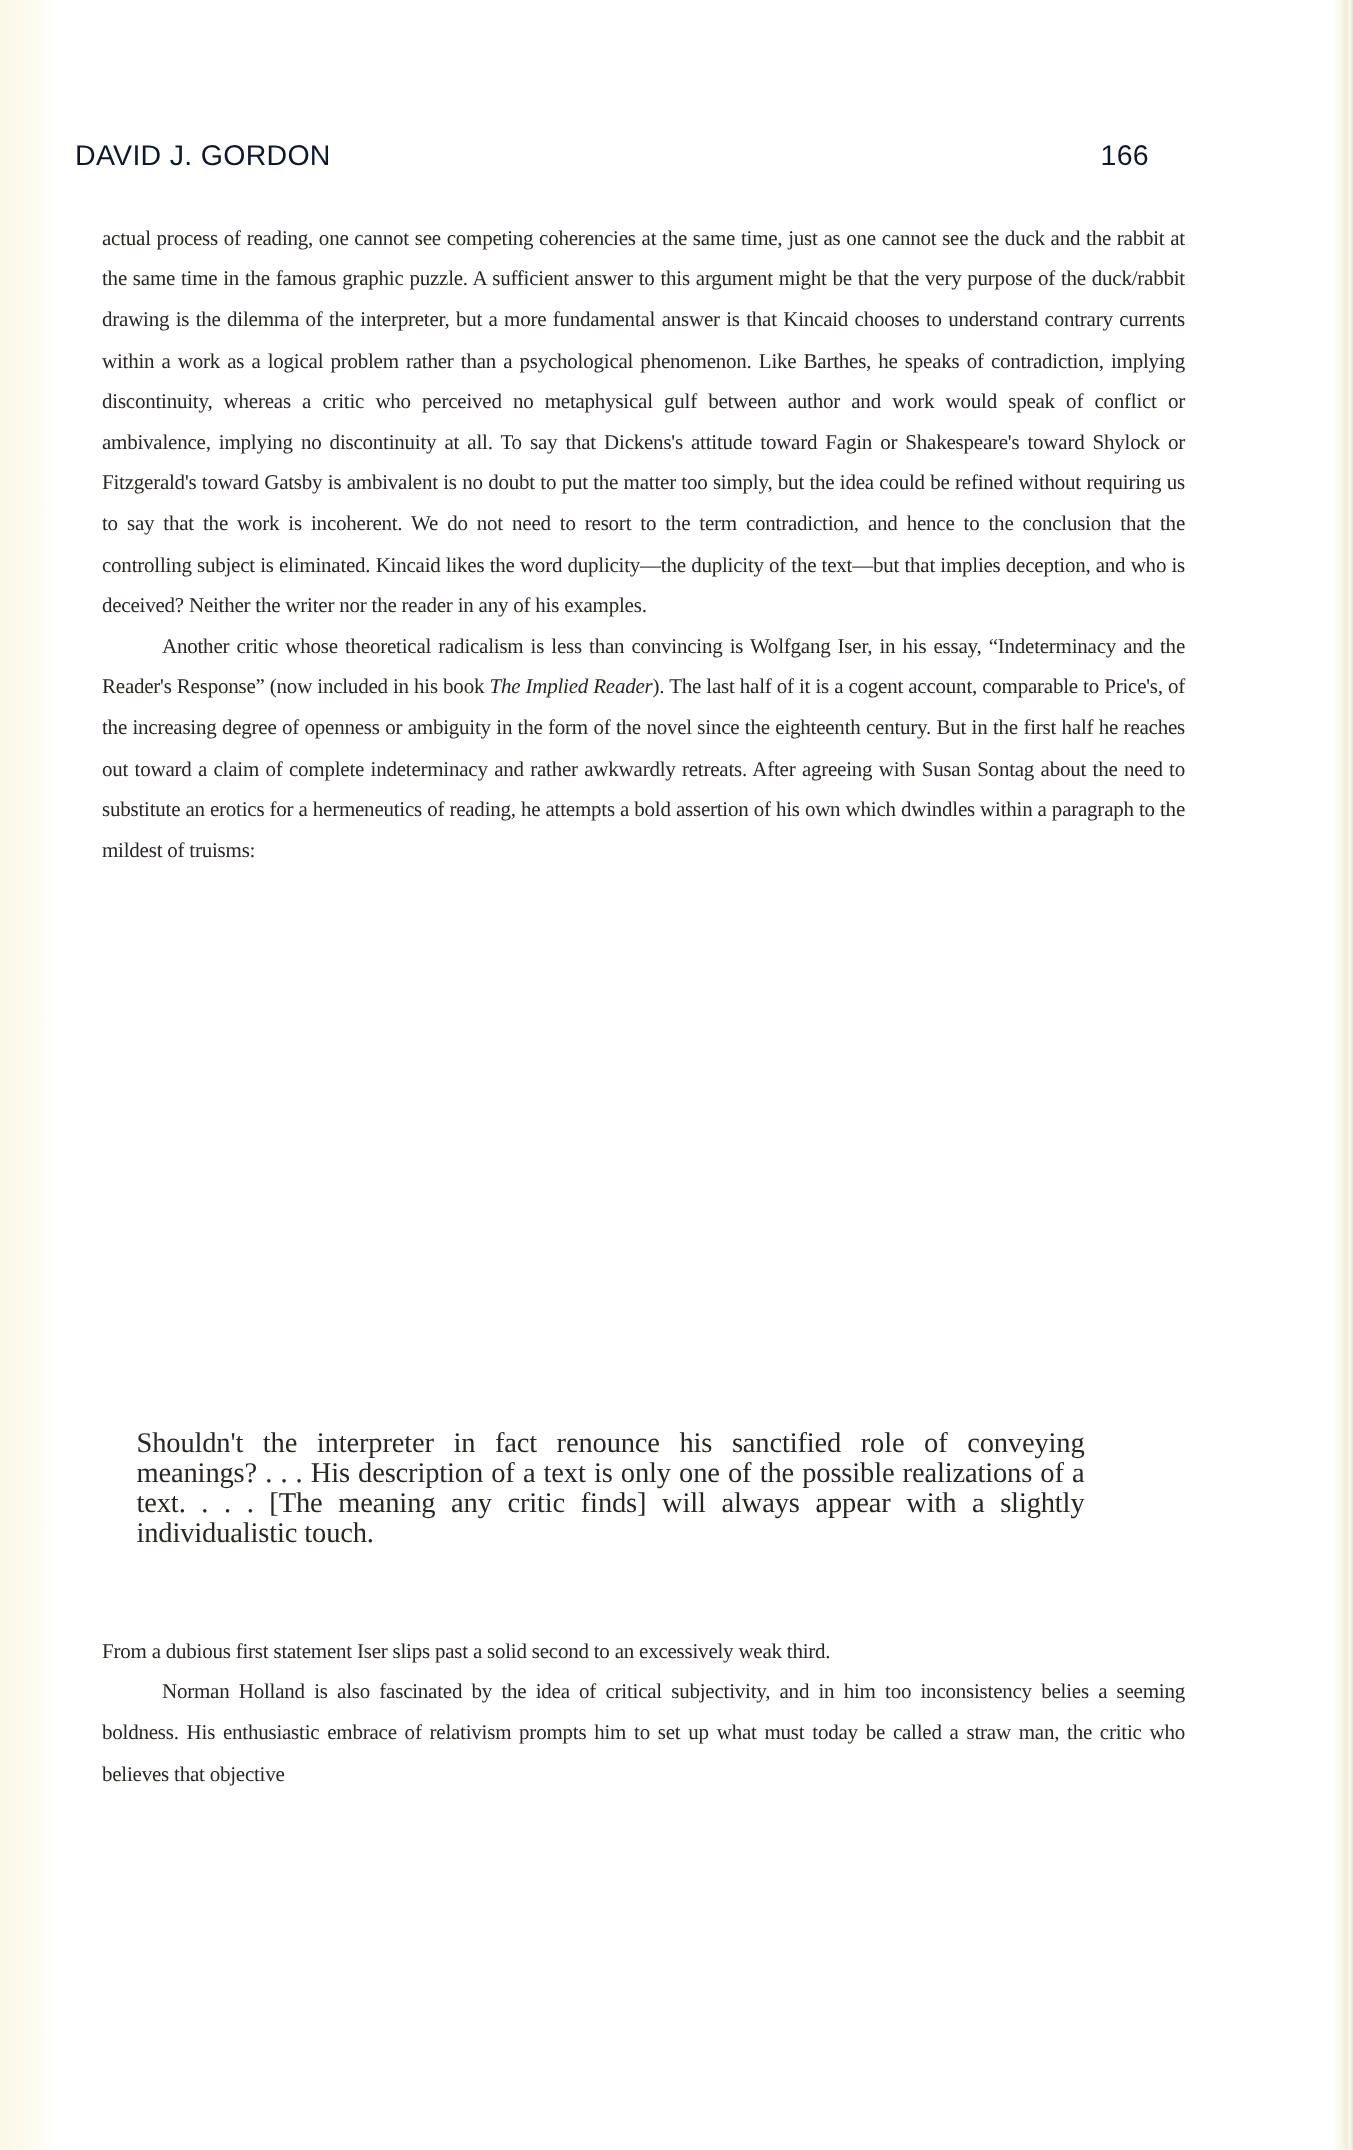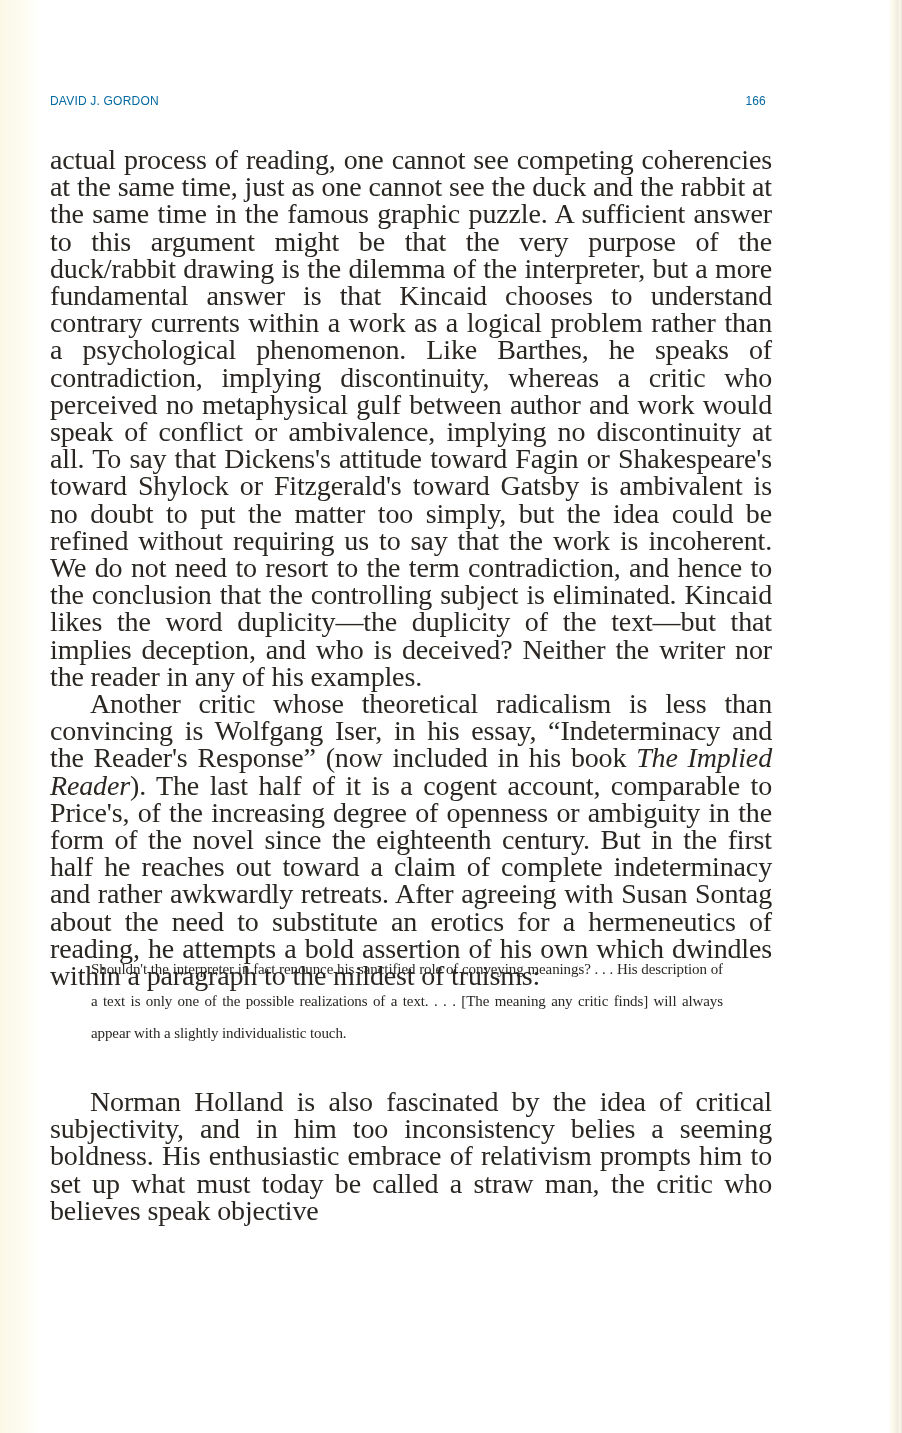--- a/index.html
+++ b/index.html
@@ -15,34 +15,34 @@
     background: linear-gradient(to right, #fbf8e6 0%, #fdfcf2 60%, #ffffff 100%);
   }
   .right-edge {
     position: absolute; right: 0; top: 0; bottom: 0; width: 14px;
     background: linear-gradient(to right, #ffffff 0%, #fbf8e8 40%, #efece0 70%, #fbf8ea 85%, #e6e3d6 100%);
   }
   .running-head {
     position: absolute; top: 94px; left: 50px; width: 716px;
     display: flex; justify-content: space-between;
     font-family: "Liberation Sans", "DejaVu Sans", sans-serif;
-    font-size: 12px; letter-spacing: 0.2px; color: #0369a1;
+    font-size: 19px; letter-spacing: 0.2px; color: #0f172a;
   }
   .text-block {
-    position: absolute; left: 50px; width: 722px;
-    font-size: 28px; line-height: 27.2px;
+    position: absolute; left: 68px; width: 722px;
+    font-size: 14px; line-height: 27.2px;
     text-align: justify; text-justify: inter-word;
     letter-spacing: -0.15px;
   }
   .text-block p { margin: 0; }
   .indent { text-indent: 40px; }
   #block1 { top: 146px; }
   .quote {
     position: absolute; left: 91px; top: 953px; width: 632px;
-    font-size: 15px; line-height: 32px;
+    font-size: 19px; line-height: 20px;
     text-align: justify; letter-spacing: -0.1px;
   }
   #block2 { top: 1088px; }
   em { }
 </style>
 </head>
 <body>
 
 <div class="left-tint"></div>
 <div class="right-edge"></div>
@@ -55,14 +55,15 @@
 <div class="text-block" id="block1">
   <p>actual process of reading, one cannot see competing coherencies at the same time, just as one cannot see the duck and the rabbit at the same time in the famous graphic puzzle. A sufficient answer to this argument might be that the very purpose of the duck/rabbit drawing is the dilemma of the interpreter, but a more fundamental answer is that Kincaid chooses to understand contrary currents within a work as a logical problem rather than a psychological phenomenon. Like Barthes, he speaks of contradiction, implying discontinuity, whereas a critic who perceived no metaphysical gulf between author and work would speak of conflict or ambivalence, implying no discontinuity at all. To say that Dickens's attitude toward Fagin or Shakespeare's toward Shylock or Fitzgerald's toward Gatsby is ambivalent is no doubt to put the matter too simply, but the idea could be refined without requiring us to say that the work is incoherent. We do not need to resort to the term contradiction, and hence to the conclusion that the controlling subject is eliminated. Kincaid likes the word duplicity—the duplicity of the text—but that implies deception, and who is deceived? Neither the writer nor the reader in any of his examples.</p>
   <p class="indent"><span>Another critic whose theoretical radicalism is less than convincing is Wolfgang Iser, in his essay, “Indeterminacy and the Reader's Response” (now included in his book </span><em>The Implied Reader</em><span>). The last half of it is a cogent account, comparable to Price's, of the increasing degree of openness or ambiguity in the form of the novel since the eighteenth century. But in the first half he reaches out toward a claim of complete indeterminacy and rather awkwardly retreats. After agreeing with Susan Sontag about the need to substitute an erotics for a hermeneutics of reading, he attempts a bold assertion of his own which dwindles within a paragraph to the mildest of truisms:</span></p>
 </div>
 
 <div class="quote">
   <p style="margin:0">Shouldn't the interpreter in fact renounce his sanctified role of conveying meanings? . . . His description of a text is only one of the possible realizations of a text. . . .  [The meaning any critic finds] will always appear with a slightly individualistic touch.</p>
 </div>
 
 <div class="text-block" id="block2">
-  <p class="indent">Norman Holland is also fascinated by the idea of critical subjectivity, and in him too inconsistency belies a seeming boldness. His enthusiastic embrace of relativism prompts him to set up what must today be called a straw man, the critic who believes speak objective</p>
+  <p>From a dubious first statement Iser slips past a solid second to an excessively weak third.</p>
+  <p class="indent">Norman Holland is also fascinated by the idea of critical subjectivity, and in him too inconsistency belies a seeming boldness. His enthusiastic embrace of relativism prompts him to set up what must today be called a straw man, the critic who believes that objective</p>
 </div>
 
 </body></html>

